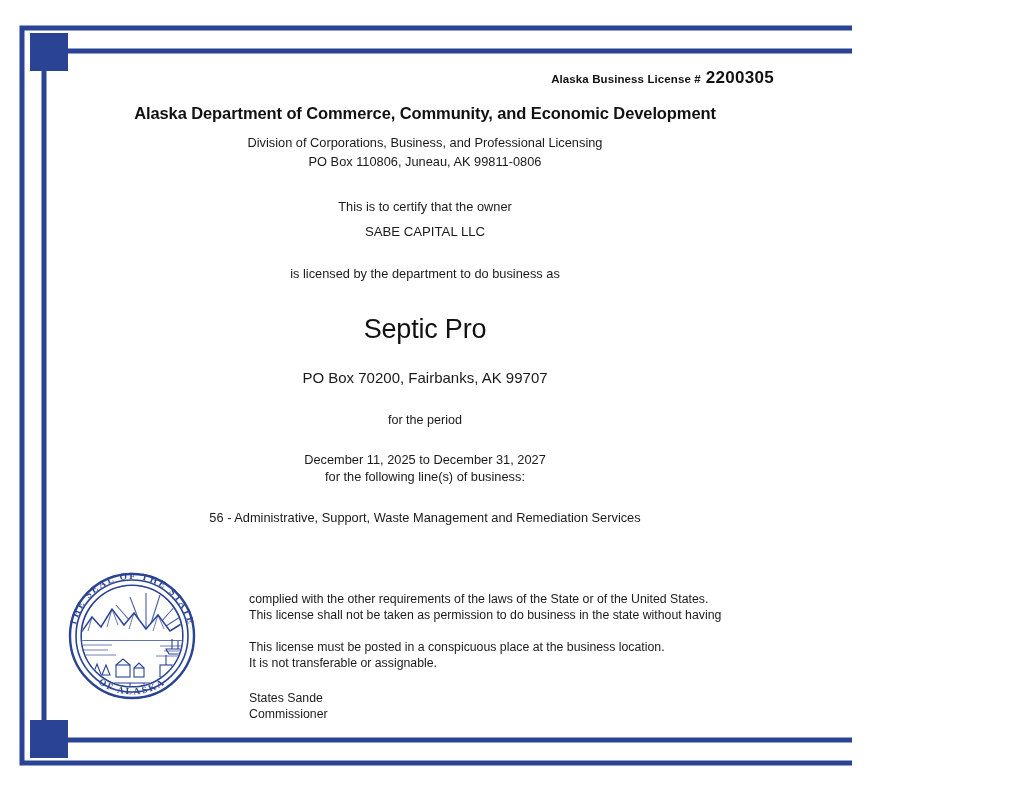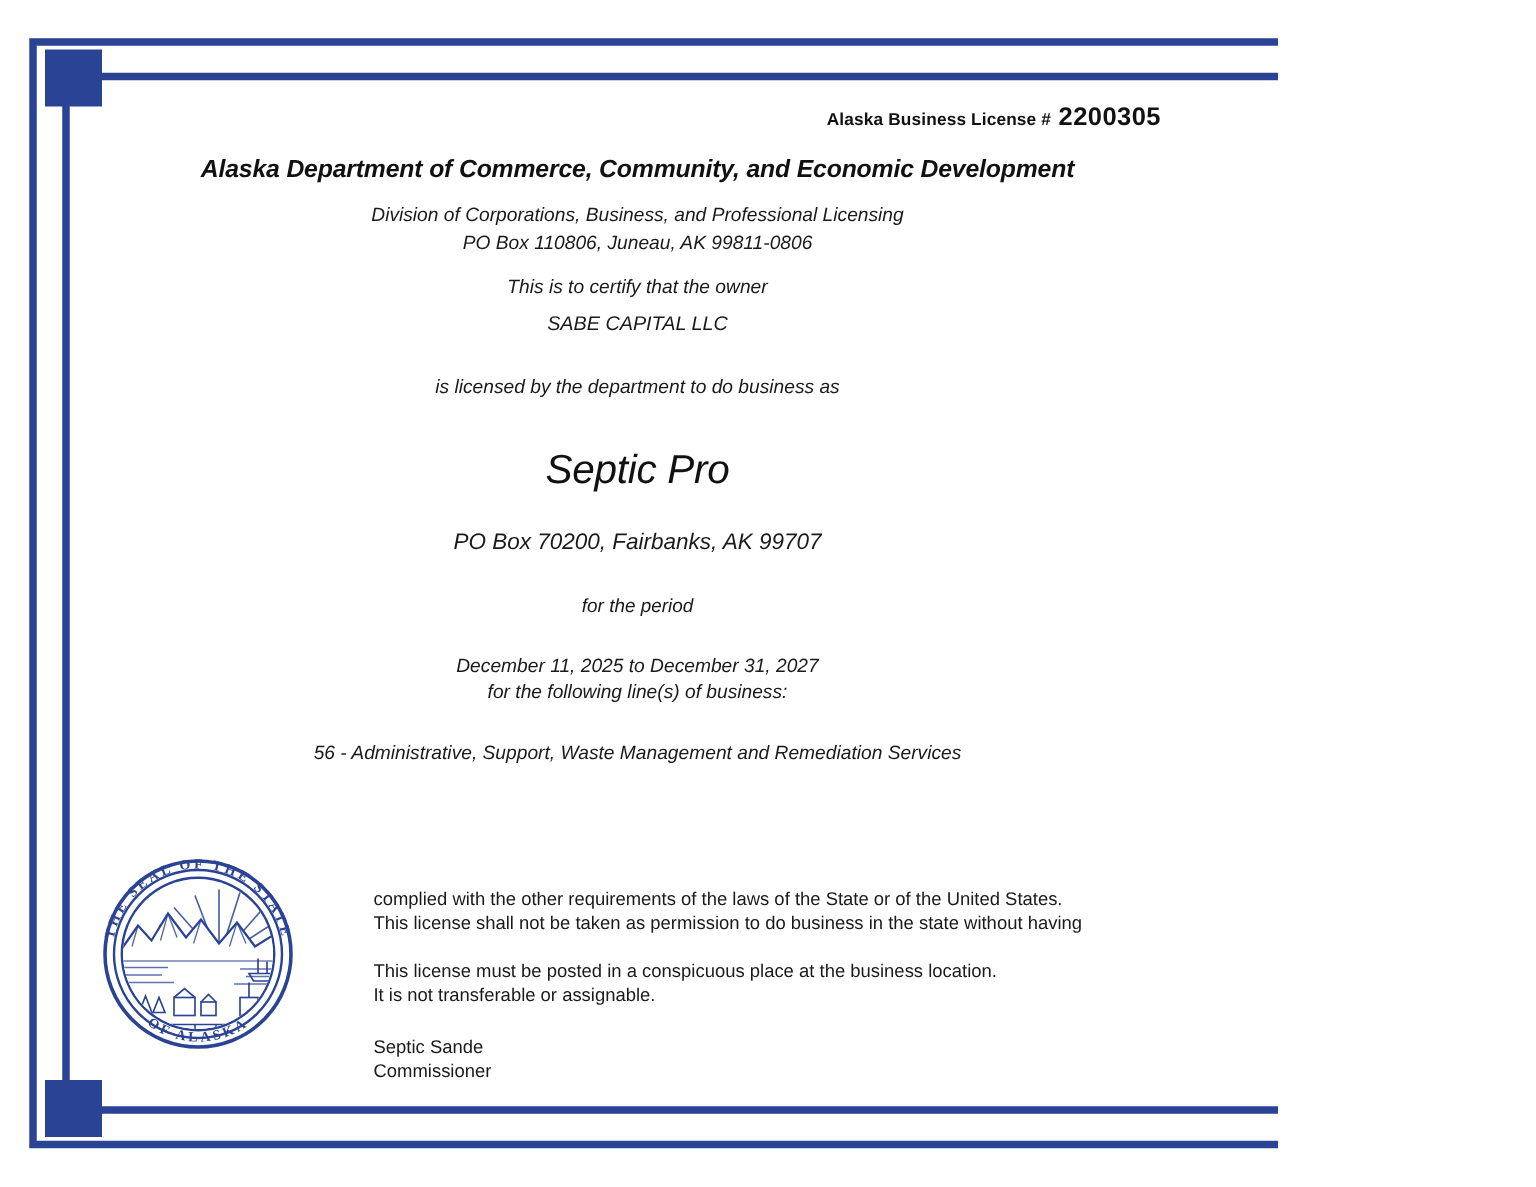--- a/index.html
+++ b/index.html
@@ -48,42 +48,41 @@
     color: #111;
   }
 
   
   .content {
     position: absolute;
     left: 58px;
     right: 60px;
     top: 104px;
     text-align: center;
-    font-style: italic;
   }
   .dept-title {
     font-size: 16.5px;
     font-weight: bold;
     letter-spacing: -0.1px;
     color: #111;
     margin: 0;
   }
   .division {
     font-size: 12.8px;
     margin-top: 12px;
     color: #1a1a1a;
   }
   .dept-address {
     font-size: 12.8px;
     margin-top: 4px;
     color: #1a1a1a;
   }
   .certify {
     font-size: 12.8px;
-    margin-top: 14px;
+    margin-top: 30px;
     color: #1a1a1a;
   }
   .owner-name {
     font-size: 13.2px;
     margin-top: 10px;
     color: #1a1a1a;
   }
   .licensed-as {
     font-size: 12.8px;
     margin-top: 27px;
@@ -289,17 +288,17 @@
     </svg>
   </div>
 
   <div class="footer">
     <p>complied with the other requirements of the laws of the State or of the United States.</p>
     <p>This license shall not be taken as permission to do business in the state without having</p>
 
     <p class="block-gap">This license must be posted in a conspicuous place at the business location.</p>
     <p>It is not transferable or assignable.</p>
 
-    <p class="sig-block">Septic Sande</p>
+    <p class="sig-block">States Sande</p>
     <p>Commissioner</p>
   </div>
 
 </div>
 
 </body></html>

